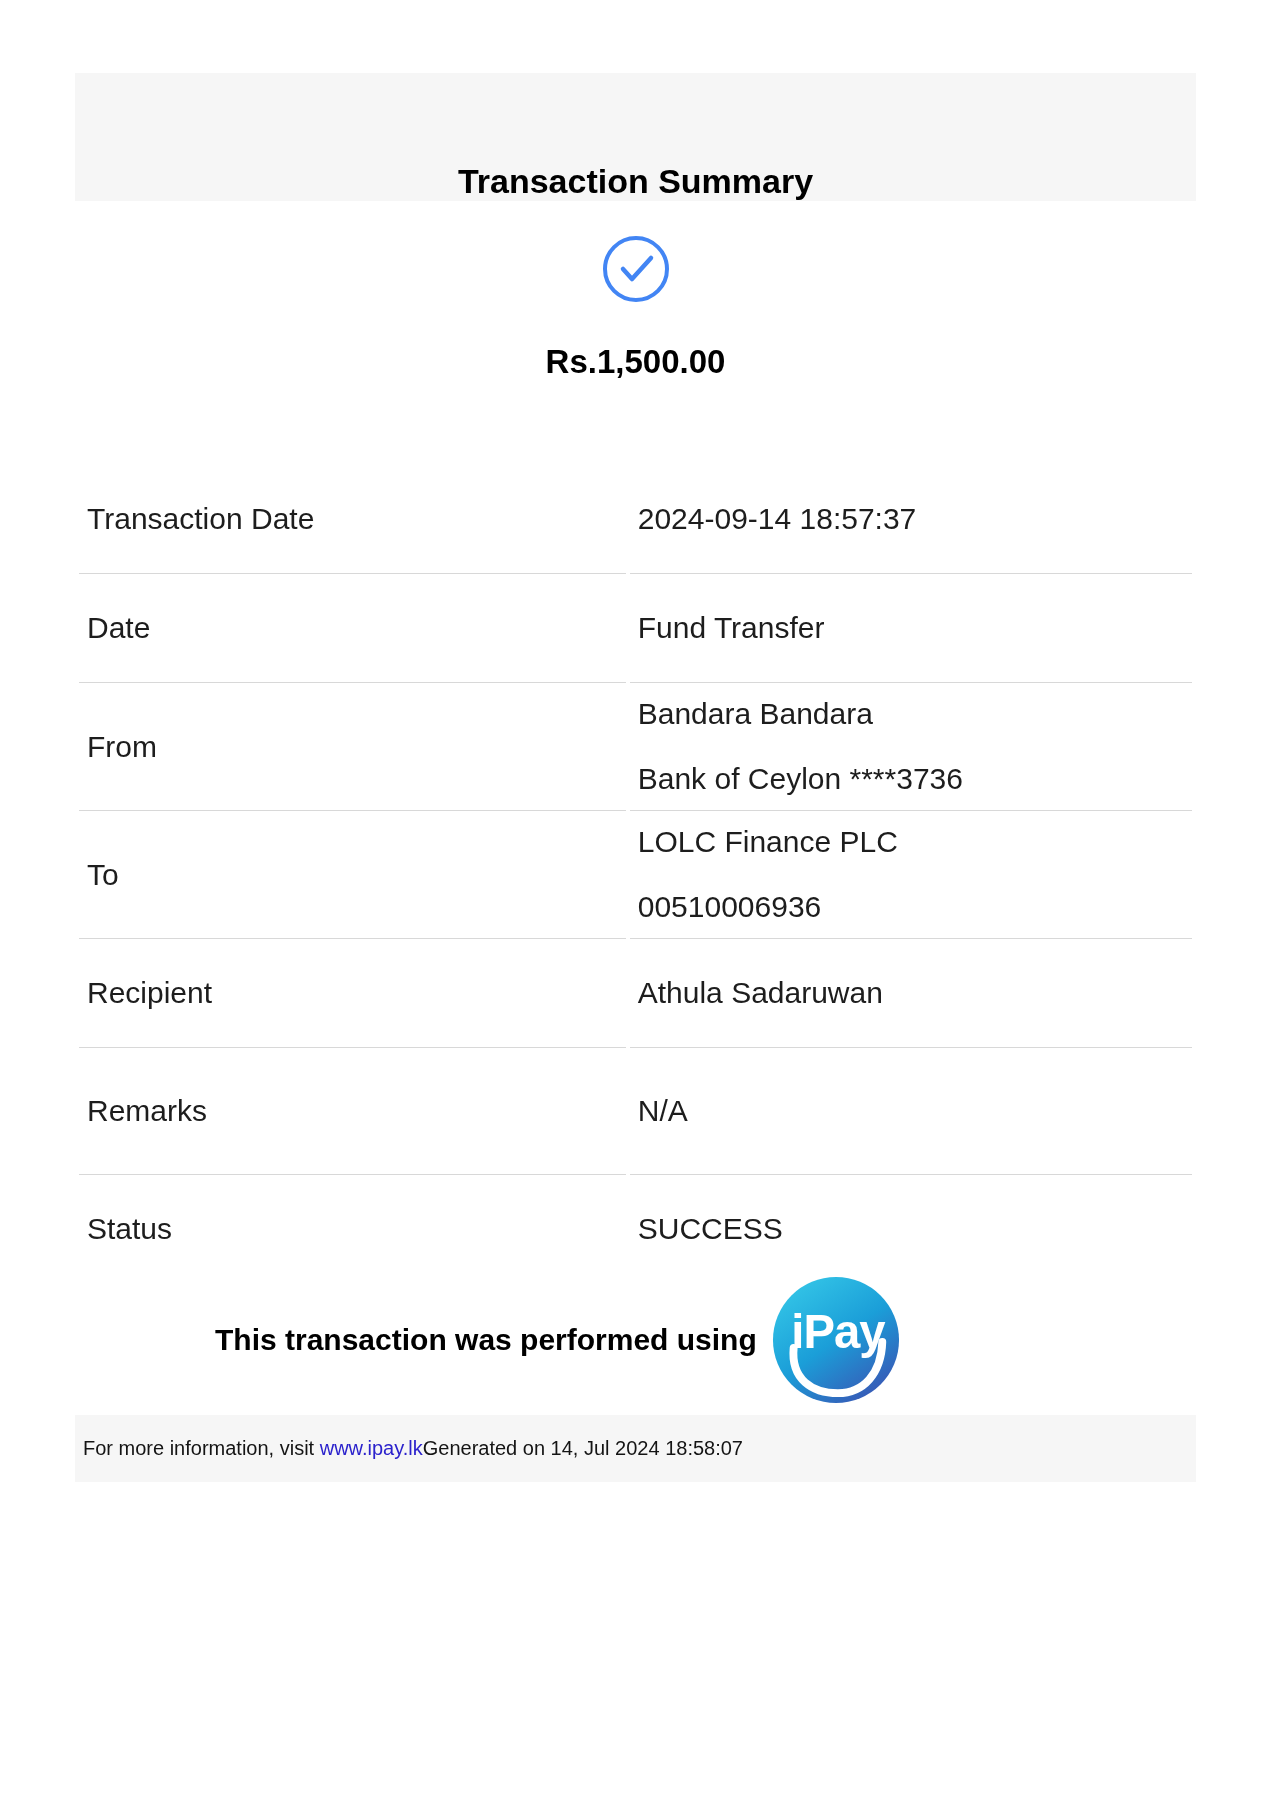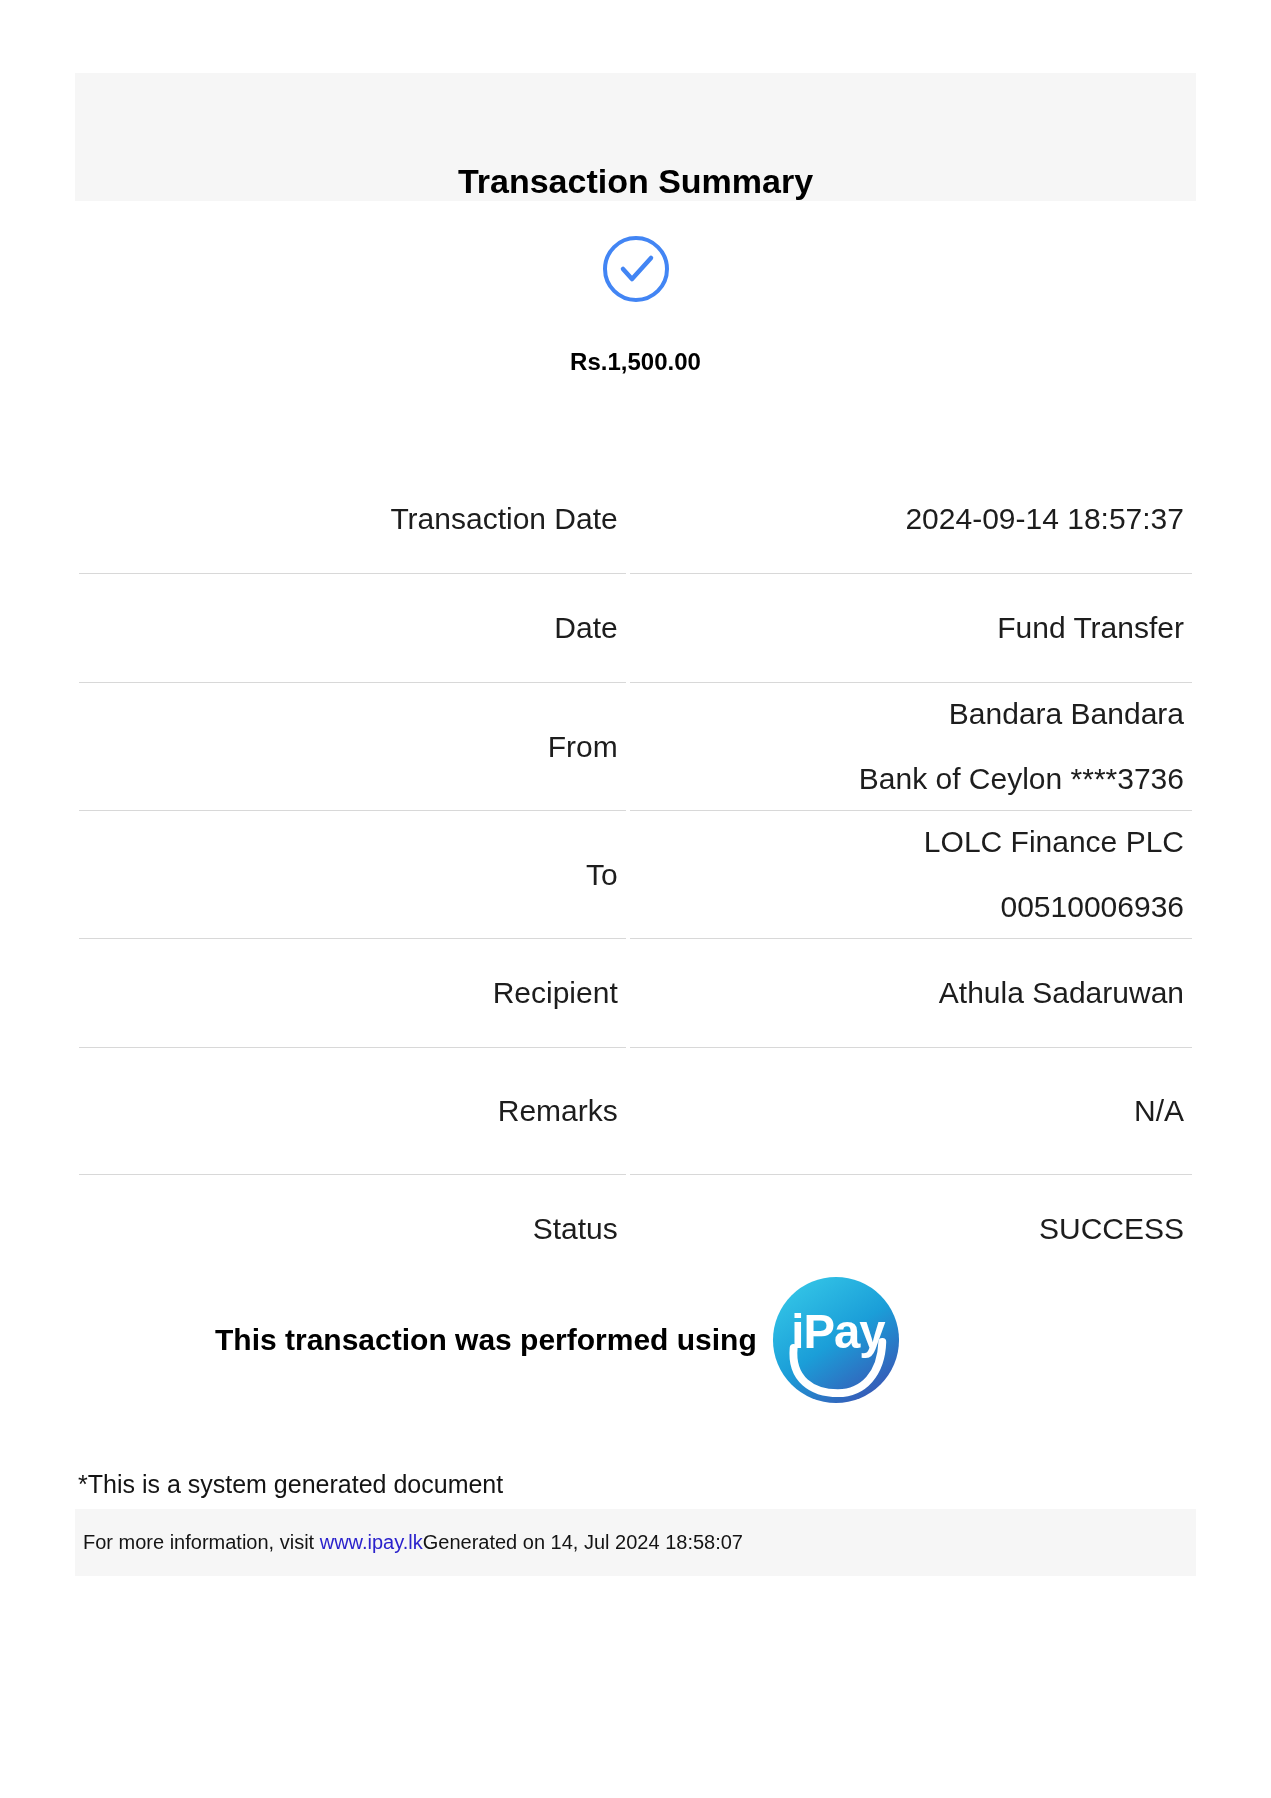--- a/index.html
+++ b/index.html
@@ -25,31 +25,31 @@
     margin-top:73px;height:128px;background:var(--bar-bg);
     display:flex;align-items:flex-end;justify-content:center;
   }
   .page-title{font-size:34px;font-weight:bold;color:#000;}
 
   .icon-wrap{margin-top:33px;text-align:center;height:70px;}
   .icon-wrap svg{width:70px;height:70px;}
 
   .amount{
     margin-top:38px;line-height:40px;text-align:center;
-    font-size:24px;font-weight:bold;color:#000;
+    font-size:33px;font-weight:bold;color:#000;
   }
 
   table.details{
     margin-top:83px;width:100%;
     border-collapse:separate;border-spacing:4px 0;
     font-size:30px;line-height:30px;color:var(--ink);
   }
   table.details td{
     border-bottom:1.5px solid var(--divider);
-    vertical-align:middle;padding:39px 8px;text-align:right;
+    vertical-align:middle;padding:39px 8px;text-align:left;
   }
   table.details td.lbl{width:49.3%;}
   tr.multi td{padding:16px 8px;}
   tr.multi td.val div + div{margin-top:35px;}
   tr.tall td{padding:48px 8px;}
   tr.last td{border-bottom:none;}
 
   .performed-row{
     margin-top:-8px;margin-left:140px;height:130px;
     display:flex;align-items:center;gap:14px;
@@ -138,21 +138,20 @@
             <stop offset="1" style="stop-color:var(--logo-bottom)"></stop>
           </linearGradient>
         </defs>
         <circle cx="0" cy="0" r="64" fill="url(#ipayGrad)"></circle>
         <text x="2" y="8" text-anchor="middle" fill="#ffffff" font-family="Liberation Sans, DejaVu Sans, sans-serif" font-size="48" font-weight="bold" letter-spacing="-1">iPay</text>
         <path d="M -43 8 C -46 40 -24 54 2 54 C 28 54 46 34 47 2" fill="none" stroke="#ffffff" stroke-width="8" stroke-linecap="round"></path>
       </svg>
     </span>
   </div>
 
-  <div class="footnote">*This is a system generated document</div>
 
   <div class="footer-bar">
     <span class="footer-left">
       <span>For more information, visit</span>
       <a class="link">www.ipay.lk</a>
     </span>
     <span class="footer-right">Generated on 14, Jul 2024 18:58:07</span>
   </div>
 
 </div>

